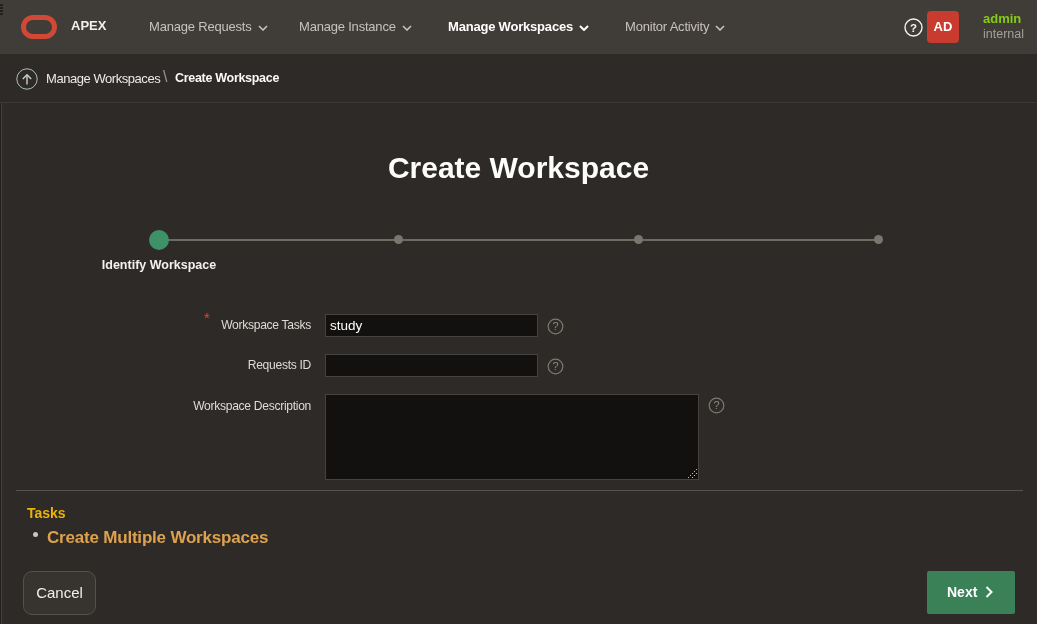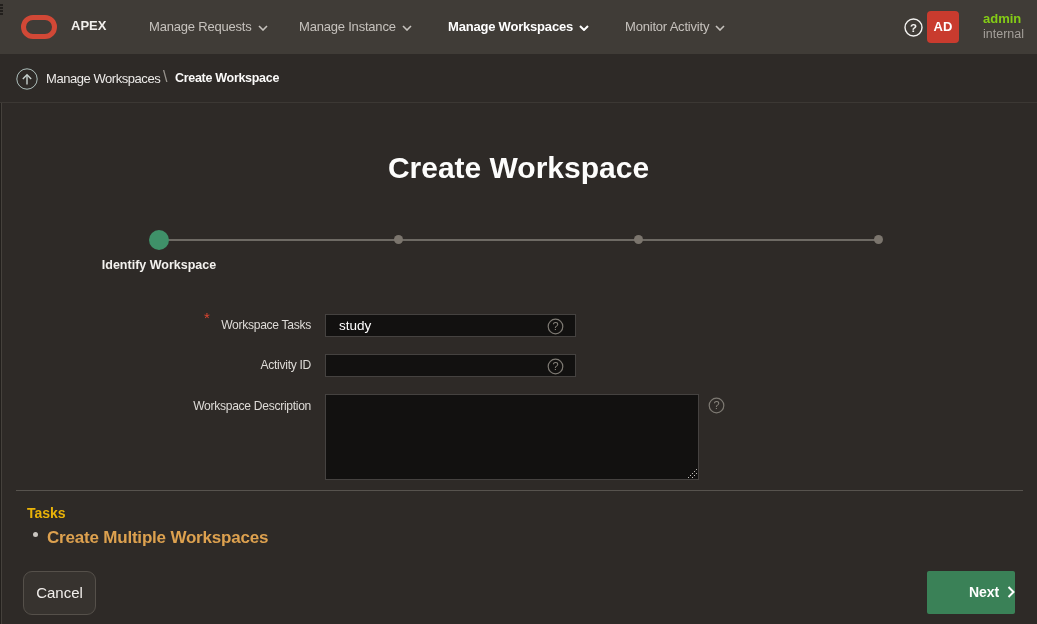--- a/index.html
+++ b/index.html
@@ -16,31 +16,31 @@
 #crumbbar { position:absolute; left:0; top:54px; width:1037px; height:49px; background:#2e2a27; border-bottom:1px solid #3c3834; }
 
 #title { position:absolute; left:0; top:151px; width:1037px; text-align:center; font-size:30px; font-weight:bold; color:#fdfdfc; }
 
 #wizline { position:absolute; left:159px; top:239px; width:720px; height:2px; background:#6e6a64; }
 .wdot { position:absolute; border-radius:50%; background:#7b756d; width:9px; height:9px; top:235px; }
 #wgreen { position:absolute; left:149px; top:230px; width:20px; height:20px; border-radius:50%; background:#3f9169; }
 #wlabel { position:absolute; left:59px; top:258px; width:200px; text-align:center; font-size:12.5px; font-weight:bold; color:#f3f1ee; }
 
 .flabel { position:absolute; width:291px; text-align:right; font-size:12.1px; letter-spacing:-0.3px; color:#dedbd7; }
-.finput { position:absolute; left:325px; width:251px; height:23px; background:#121110; border:1px solid #454240; color:#ffffff; font-size:13.5px; font-family:"Liberation Sans",sans-serif; padding:0 13px; outline:none; }
+.finput { position:absolute; left:325px; width:213px; height:23px; background:#121110; border:1px solid #454240; color:#ffffff; font-size:13.5px; font-family:"Liberation Sans",sans-serif; padding:0 4px; outline:none; }
 #ftext { position:absolute; left:325px; top:394px; width:374px; height:86px; background:#121110; border:1px solid #454240; }
 .helpico { position:absolute; }
 
 #taskline { position:absolute; left:16px; top:490px; width:1007px; height:1px; background:#57534e; }
 #tasks { position:absolute; left:27px; top:505px; font-size:14px; font-weight:bold; color:#eab308; }
 #taskbullet { position:absolute; left:33px; top:532px; width:5px; height:5px; border-radius:50%; background:#c9c5c0; }
 #tasklink { position:absolute; left:47px; top:528px; font-size:17px; letter-spacing:-0.2px; color:#dda14f;font-weight:bold; }
 
 #cancel { position:absolute; left:23px; top:571px; width:73px; height:44px; background:#37332f; border:1px solid #55504a; border-radius:9px; color:#f2efec; font-size:15px; text-align:center; line-height:42px; }
-#next { position:absolute; left:927px; top:571px; width:88px; height:43px; background:#3a8157; border-radius:2px; color:#ffffff; font-size:14px; font-weight:bold; text-align:right; line-height:43px; }
+#next { position:absolute; left:927px; top:571px; width:88px; height:43px; background:#3a8157; border-radius:2px; color:#ffffff; font-size:14px; font-weight:bold; text-align:left; line-height:43px;padding-left:20px; }
 </style>
 </head>
 <body>
 <div id="page">
 
   <div id="header">
     <div id="logo"></div>
     <div id="apexname">APEX</div>
     <div class="nav" style="left:299px;">Manage Instance<span class="chev"><svg width="10" height="6" viewBox="0 0 10 6">
             <polyline points="1,1 5,5 9,1" fill="none" stroke="#c6c2bd" stroke-width="1.6"></polyline>
@@ -86,21 +86,21 @@
   <div id="wgreen"></div>
   <div id="wlabel">Identify Workspace</div>
 
   <div class="flabel" style="left:20px; top:318px;">Workspace Tasks</div>
   <div style="position:absolute; left:204px; top:309px; font-size:15px; color:#dd4530;">*</div>
   <input class="finput" style="top: 314px;" value="study">
   <svg class="helpico" style="left:547px; top:318px;" width="17" height="17" viewBox="0 0 17 17">
       <circle cx="8.5" cy="8.5" r="7.3" fill="none" stroke="#7d7972" stroke-width="1.2"></circle>
       <text x="8.5" y="12.3" text-anchor="middle" font-size="11" fill="#8a867e" font-family="Liberation Sans">?</text>
     </svg>
-  <div class="flabel" style="left:20px; top:358px;">Activity ID</div>
+  <div class="flabel" style="left:20px; top:358px;">Requests ID</div>
   <input class="finput" style="top: 354px;" value="">
   <svg class="helpico" style="left:547px; top:358px;" width="17" height="17" viewBox="0 0 17 17">
       <circle cx="8.5" cy="8.5" r="7.3" fill="none" stroke="#7d7972" stroke-width="1.2"></circle>
       <text x="8.5" y="12.3" text-anchor="middle" font-size="11" fill="#8a867e" font-family="Liberation Sans">?</text>
     </svg>
   <div class="flabel" style="left:20px; top:399px;">Workspace Description</div>
   <div id="ftext">
       <svg style="position:absolute; right:0px; bottom:0px;" width="11" height="11" viewBox="0 0 11 11">
         <line x1="1" y1="10" x2="10" y2="1" stroke="#c9c6c1" stroke-width="1" stroke-dasharray="1.4,1.4"></line>
         <line x1="5" y1="10" x2="10" y2="5" stroke="#c9c6c1" stroke-width="1" stroke-dasharray="1.4,1.4"></line>

